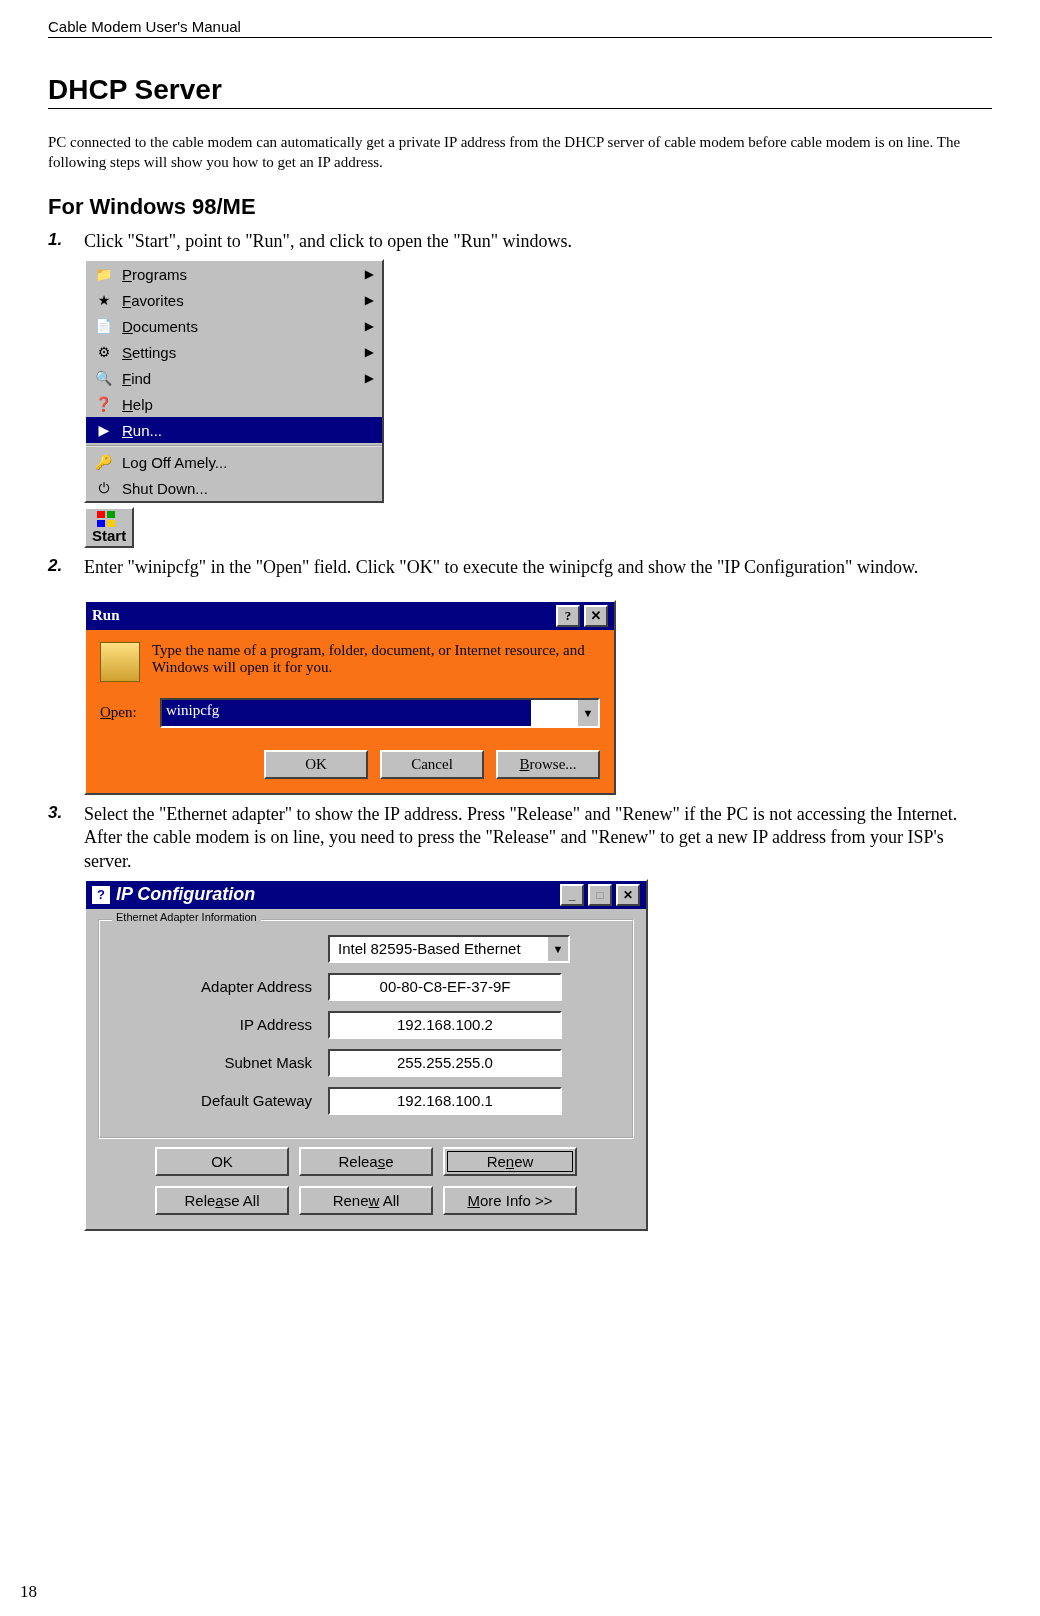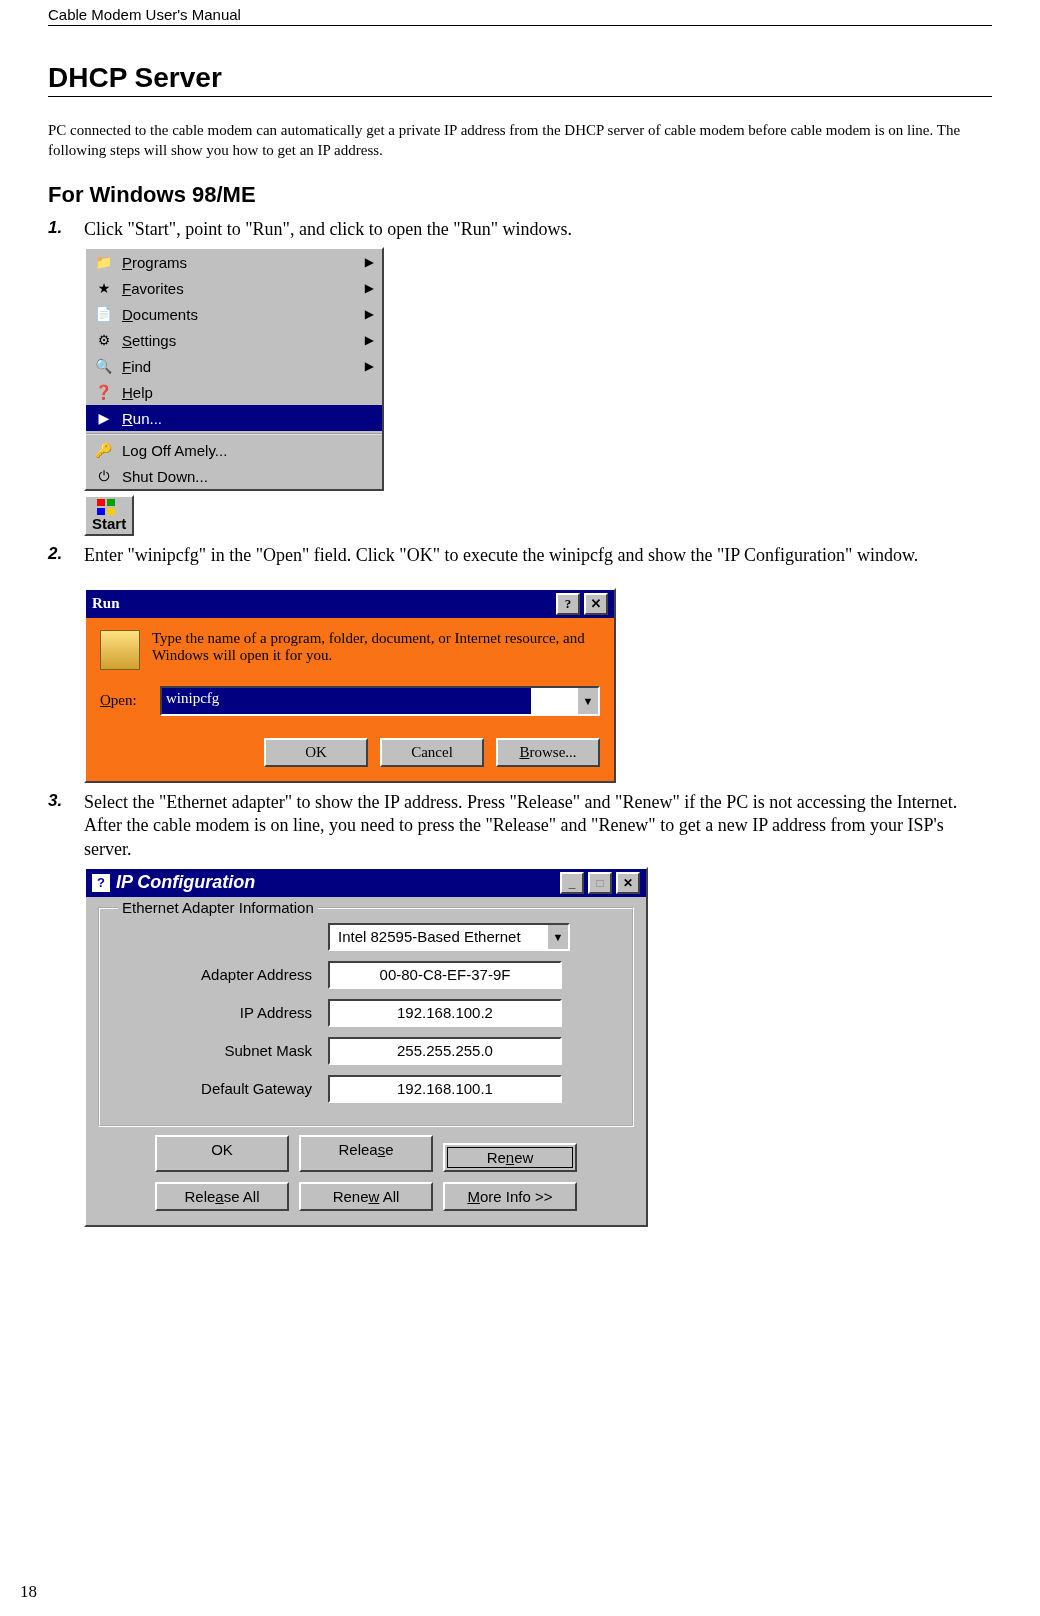--- a/index.html
+++ b/index.html
@@ -6,21 +6,21 @@
   font-family: "Times New Roman", serif;
   margin: 0;
   padding: 0;
   background: #fff;
   color: #000;
 }
 .page {
   width: 1040px;
   min-height: 1616px;
   position: relative;
-  padding: 0 48px 0 48px;
+  padding: 12px 48px 0 48px;
   box-sizing: border-box;
   border-radius: 17px;
 }
 .header-title {
   font-family: Verdana, Tahoma, sans-serif;
   font-size: 15px;
   padding-top: 6px;
   padding-bottom: 2px;
   border-bottom: 1.5px solid #000;
 }
@@ -189,33 +189,33 @@
 .ip-title .icon { width:18px;height:18px;background:#ffffff;margin-right:6px;display:inline-flex;align-items:center;justify-content:center;color:#0000a0;font-weight:bold;font-size:13px; }
 .ip-title .t { font-weight:bold;font-style:italic;font-size:18px; }
 .ip-title .spacer{flex:1}
 .ip-title .winbtn{width:20px;height:18px;background:#c0c0c0;border:2px solid;border-color:#fff #404040 #404040 #fff;margin-left:4px;display:inline-flex;align-items:center;justify-content:center;color:#000;font-size:12px;font-weight:bold;}
 .ip-title .winbtn.disabled{color:#808080;}
 .ip-body{padding:10px 12px 14px;}
 .fieldset{
   border:2px groove #fff;padding:14px 12px 12px;position:relative;margin-bottom:8px;
 }
 .fieldset .legend{
-  position:absolute;top:-10px;left:18px;background:#c0c0c0;padding:0 4px;font-size:15px;
+  position:absolute;top:-10px;left:12px;background:#c0c0c0;padding:0 4px;font-size:11px;
 }
 .ip-row{display:flex;align-items:center;margin-bottom:10px;}
 .ip-row .lbl{width:200px;text-align:right;padding-right:16px;}
 .ip-row .valbox{
   flex:0 0 230px;height:24px;border:2px solid;border-color:#404040 #fff #fff #404040;background:#fff;
   display:flex;align-items:center;justify-content:center;
 }
 .ip-row .valbox.combo{justify-content:space-between;padding-left:8px;gap:12px;}
 .ip-row .valbox .dd{width:20px;height:100%;background:#c0c0c0;border-left:2px solid #fff;display:flex;align-items:center;justify-content:center;font-size:11px;}
 .ip-buttons{display:flex;flex-wrap:wrap;gap:10px;justify-content:center;margin-top:4px;}
 .ip-buttons .btn{min-width:130px;}
-.ip-buttons .btn.focused{outline:1px solid #000;outline-offset:-5px;margin-top:8px;}
+.ip-buttons .btn.focused{outline:1px solid #000;outline-offset:-5px;}
 
 .pagenum{
   position:absolute;bottom:14px;left:20px;font-size:17px;font-family:"Times New Roman",serif;
 }
 </style>
 </head>
 <body>
 
 <div class="page">
 

